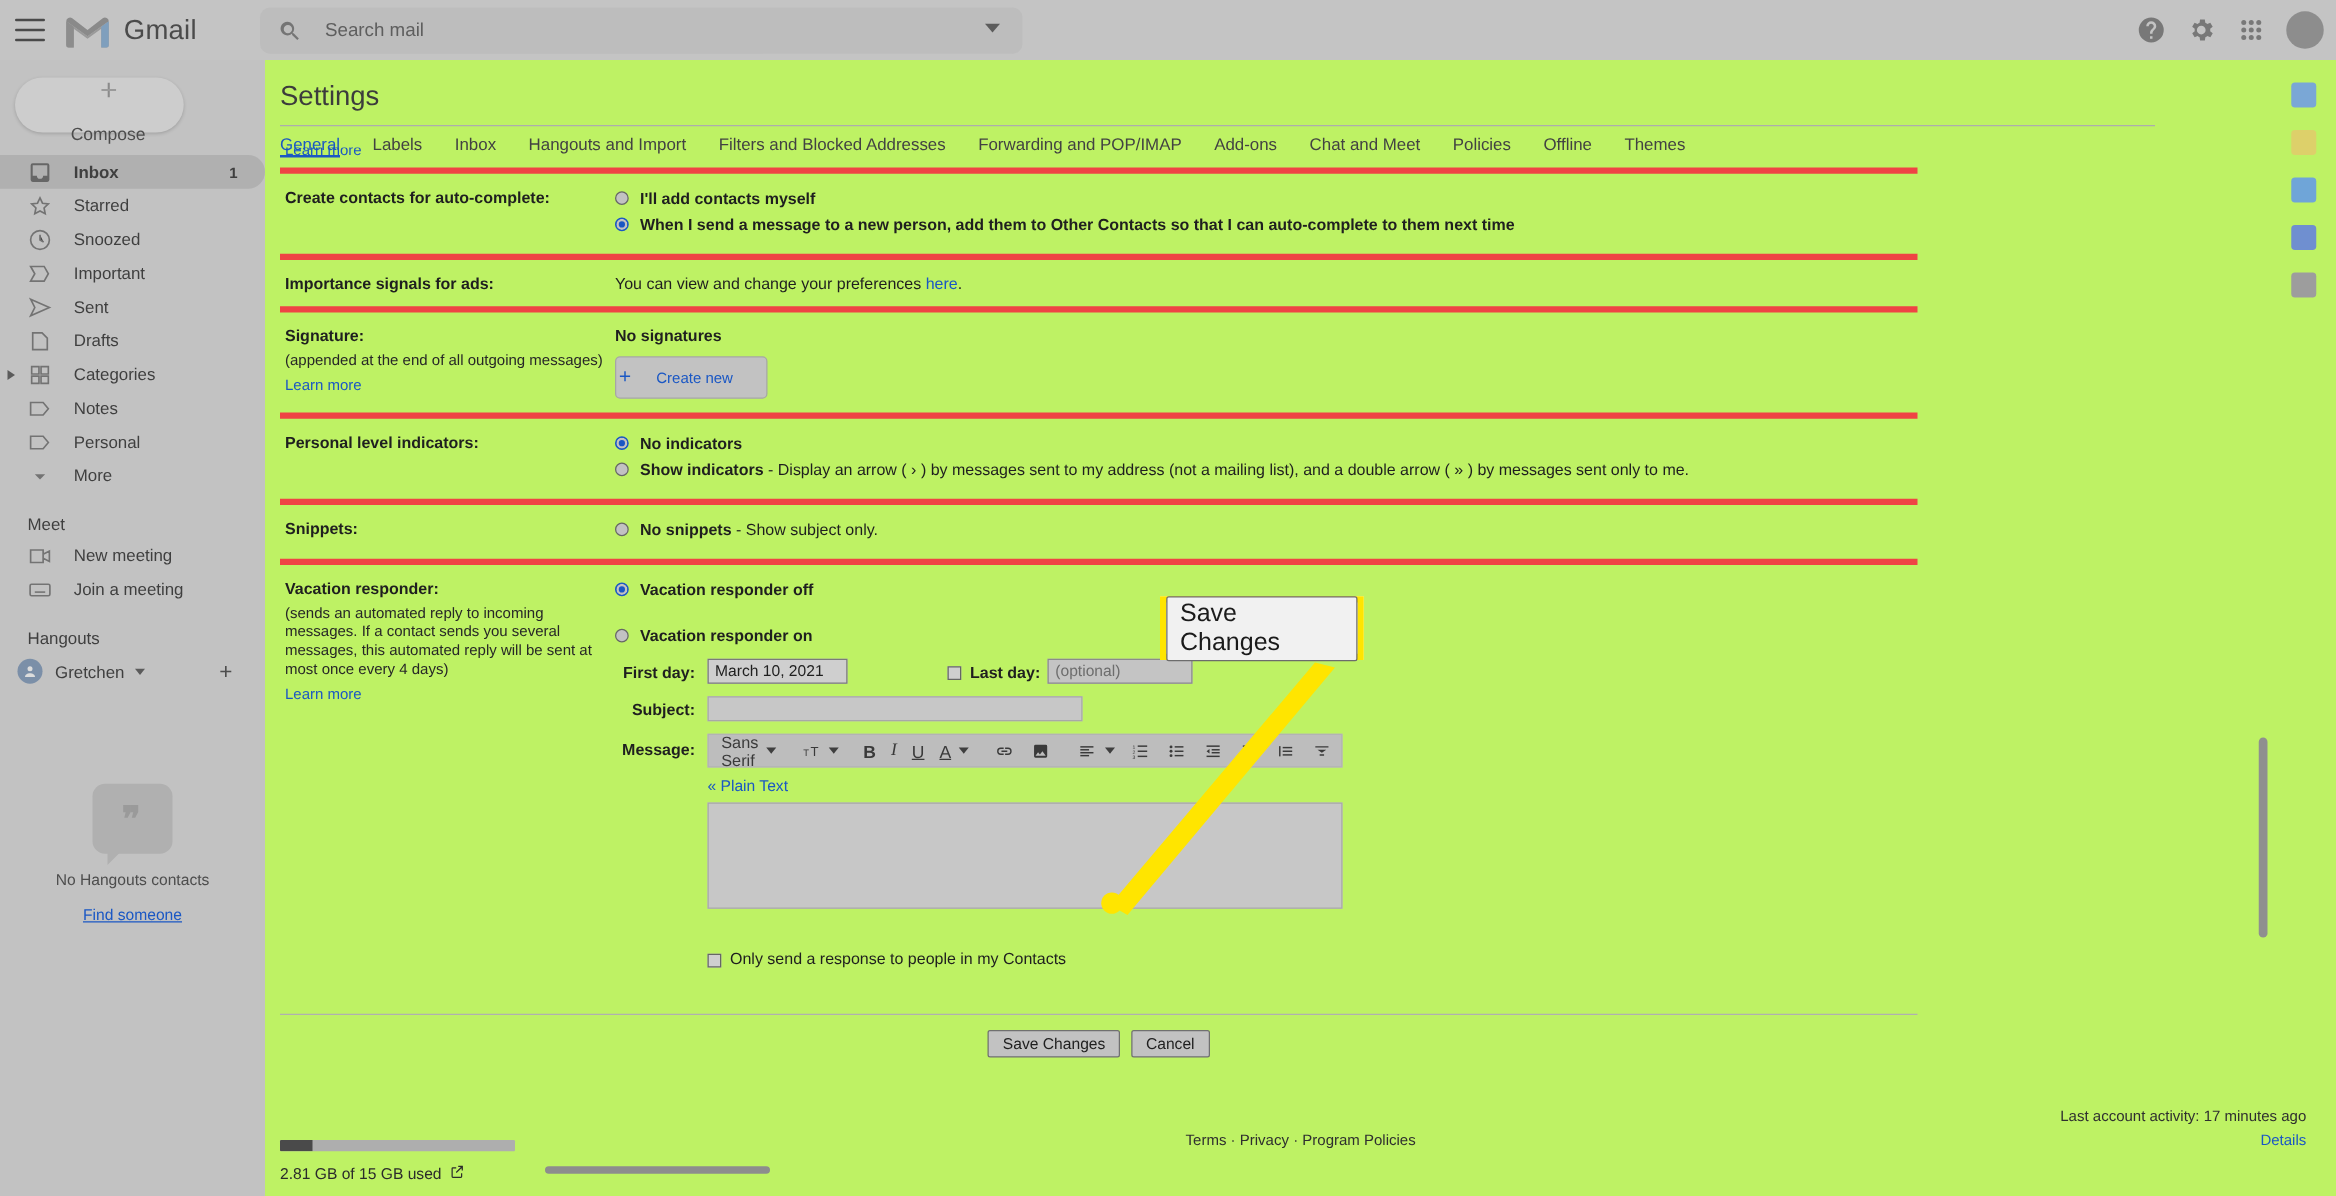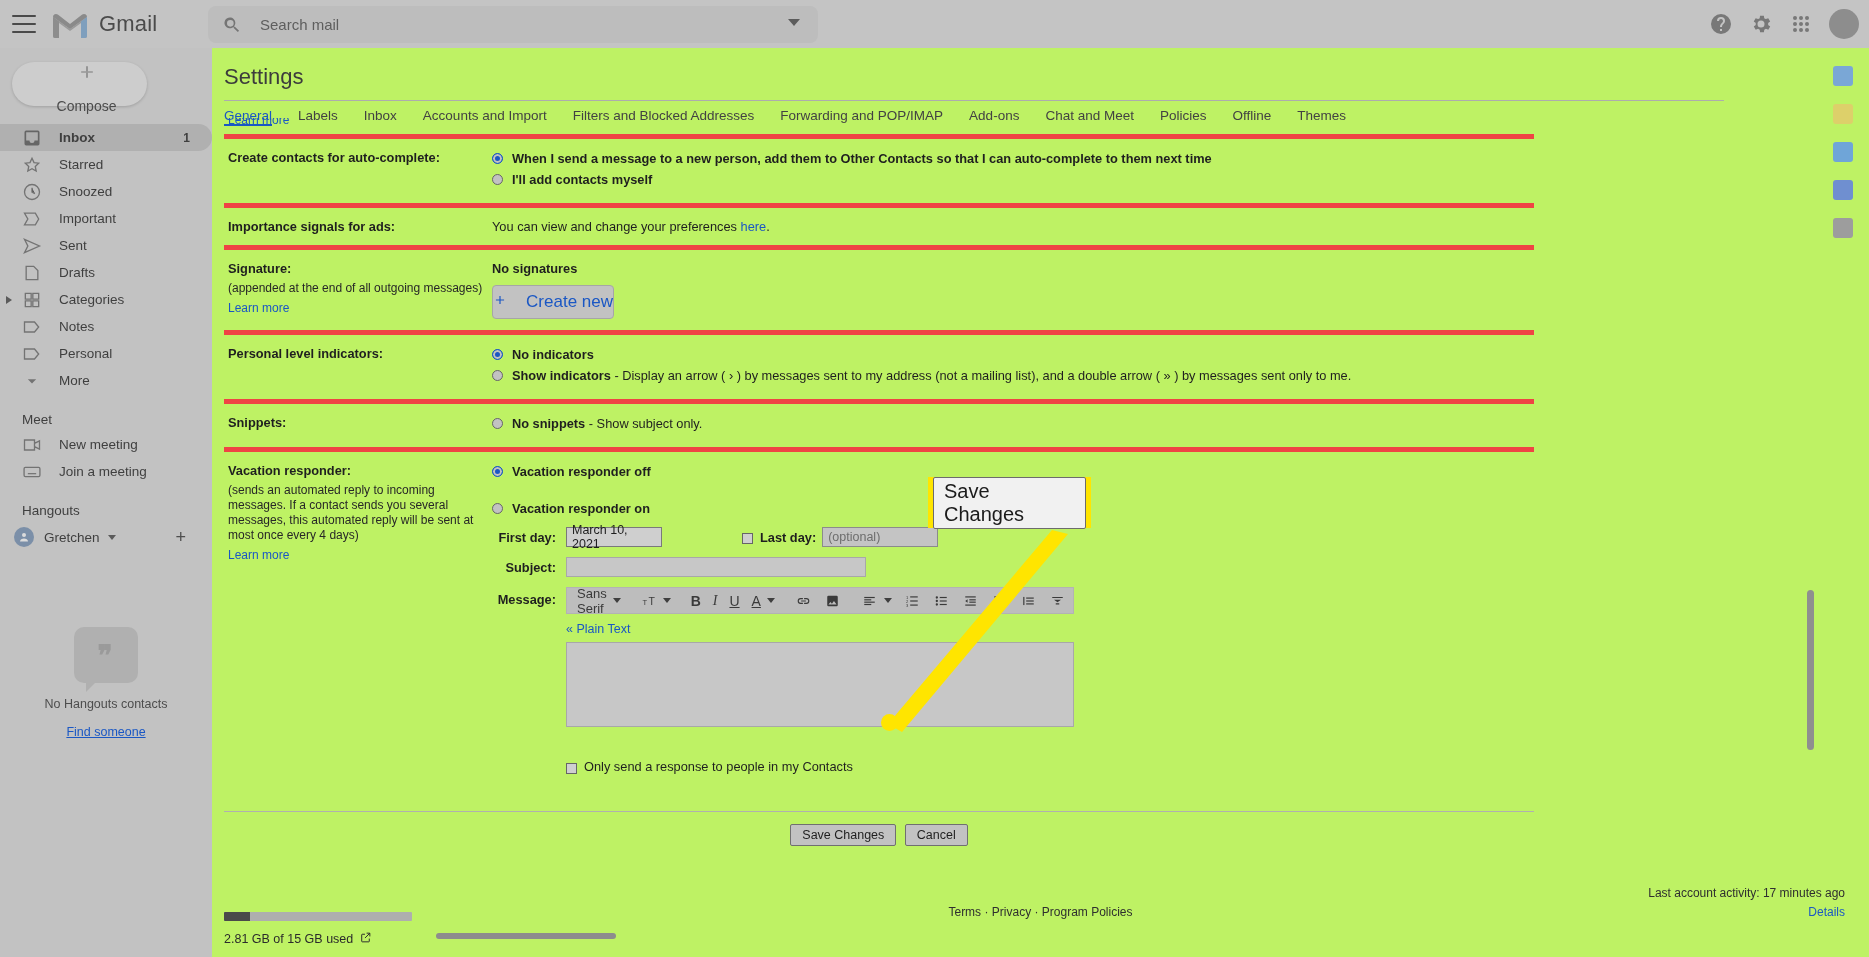--- a/index.html
+++ b/index.html
@@ -86,22 +86,22 @@
   .rbody { flex:1; font-size:12.8px; color:#1f1f1f; }
   .opt { display:flex; align-items:flex-start; margin-bottom:4px; line-height:17px;}
   .radio { width:11px;height:11px;border-radius:50%;border:1px solid #666; margin:3px 9px 0 0;
            flex:0 0 11px; background:#c2c2c2;}
   .radio.on { border:1px solid #1a57c4; background:#1a57c4; box-shadow:inset 0 0 0 2px #c2c2c2; }
   .cbx { width:11px;height:11px;border:1px solid #666; margin:3px 7px 0 0; flex:0 0 11px; background:#cfcfcf;}
   .bold { font-weight:bold; }
   .link { color:#1a57c4; }
 
   .createnew { margin-top:9px; width:122px; height:34px; border:1px solid #a6a6a6; border-radius:4px;
-               display:flex;align-items:center;justify-content:space-between;gap:8px; color:#1a57c4;
-               font-size:17px; background:#c2c2c2; cursor:pointer;}
+               display:flex;align-items:center;justify-content:flex-start;gap:18px; color:#1a57c4;
+               font-size:12px; background:#c2c2c2; cursor:pointer;}
 
   .vac-fields { margin-top:10px; }
   .fieldrow { display:flex; align-items:center; margin-bottom:10px; }
   .fl { font-weight:bold; font-size:12.8px; width:64px; text-align:right; margin-right:10px; }
   .textbox { height:20px; border:1px solid #7a7a7a; background:#cfcfcf; font-size:12.5px;
              padding:1px 5px; color:#1f1f1f; display:flex; align-items:center; }
   .ph { color:#6d6d6d; }
 
   .editor-toolbar { display:flex; align-items:center; gap:0; height:27px; background:#bdbdbd;
                     border:1px solid #b3b3b3; width:508px; padding:0 4px; }
@@ -319,46 +319,46 @@
     </div>
   </div>
 
   <div class="main">
     <div class="settings-title">Settings</div>
 
     <div class="tabs">
       <span class="tab active">General</span>
       <span class="tab">Labels</span>
       <span class="tab">Inbox</span>
-      <span class="tab">Accounts and Import</span>
+      <span class="tab">Hangouts and Import</span>
       <span class="tab">Filters and Blocked Addresses</span>
       <span class="tab">Forwarding and POP/IMAP</span>
       <span class="tab">Add-ons</span>
       <span class="tab">Chat and Meet</span>
       <span class="tab">Policies</span>
       <span class="tab">Offline</span>
       <span class="tab">Themes</span>
     </div>
 
     <div class="content">
 
       <div style="height:16px; position:relative; overflow:hidden;">
         <span style="position:absolute;left:4px;top:-5px;font-size:12px;color:#1a57c4;">Learn more</span>
       </div>
 
       <div class="row">
         <div class="rlabel">Create contacts for auto-complete:</div>
         <div class="rbody">
           <div class="opt">
+            <span class="radio"></span>
+            <span class="bold">I'll add contacts myself</span>
+          </div>
+          <div class="opt">
             <span class="radio on"></span>
             <span class="bold">When I send a message to a new person, add them to Other Contacts so that I can auto-complete to them next time</span>
-          </div>
-          <div class="opt">
-            <span class="radio"></span>
-            <span class="bold">I'll add contacts myself</span>
           </div>
         </div>
       </div>
 
       <div class="row">
         <div class="rlabel">Importance signals for ads:</div>
         <div class="rbody">
           <span>You can view and change your preferences </span><a class="link">here</a><span>.</span>
         </div>
       </div>
@@ -418,21 +418,21 @@
             <span class="bold">Vacation responder off</span>
           </div>
           <div class="opt" style="margin-top:20px;">
             <span class="radio"></span>
             <span class="bold">Vacation responder on</span>
           </div>
 
           <div class="vac-fields">
             <div class="fieldrow">
               <span class="fl">First day:</span>
-              <span class="textbox" style="width:96px;">March 10, 2021</span>
+              <span class="textbox" style="width:112px;text-align:right;">March 10, 2021</span>
               <span class="cbx" style="margin-left:80px;"></span>
               <span class="fl" style="width:auto;text-align:left;margin-right:6px;">Last day:</span>
               <span class="textbox ph" style="width:116px;border-color:#8b8b8b;background:#c4c4c4;">(optional)</span>
             </div>
             <div class="fieldrow">
               <span class="fl">Subject:</span>
               <span class="textbox" style="width:300px;background:#c7c7c7;border-color:#a8a8a8;"></span>
             </div>
             <div class="fieldrow" style="align-items:flex-start;">
               <span class="fl" style="margin-top:5px;">Message:</span>

